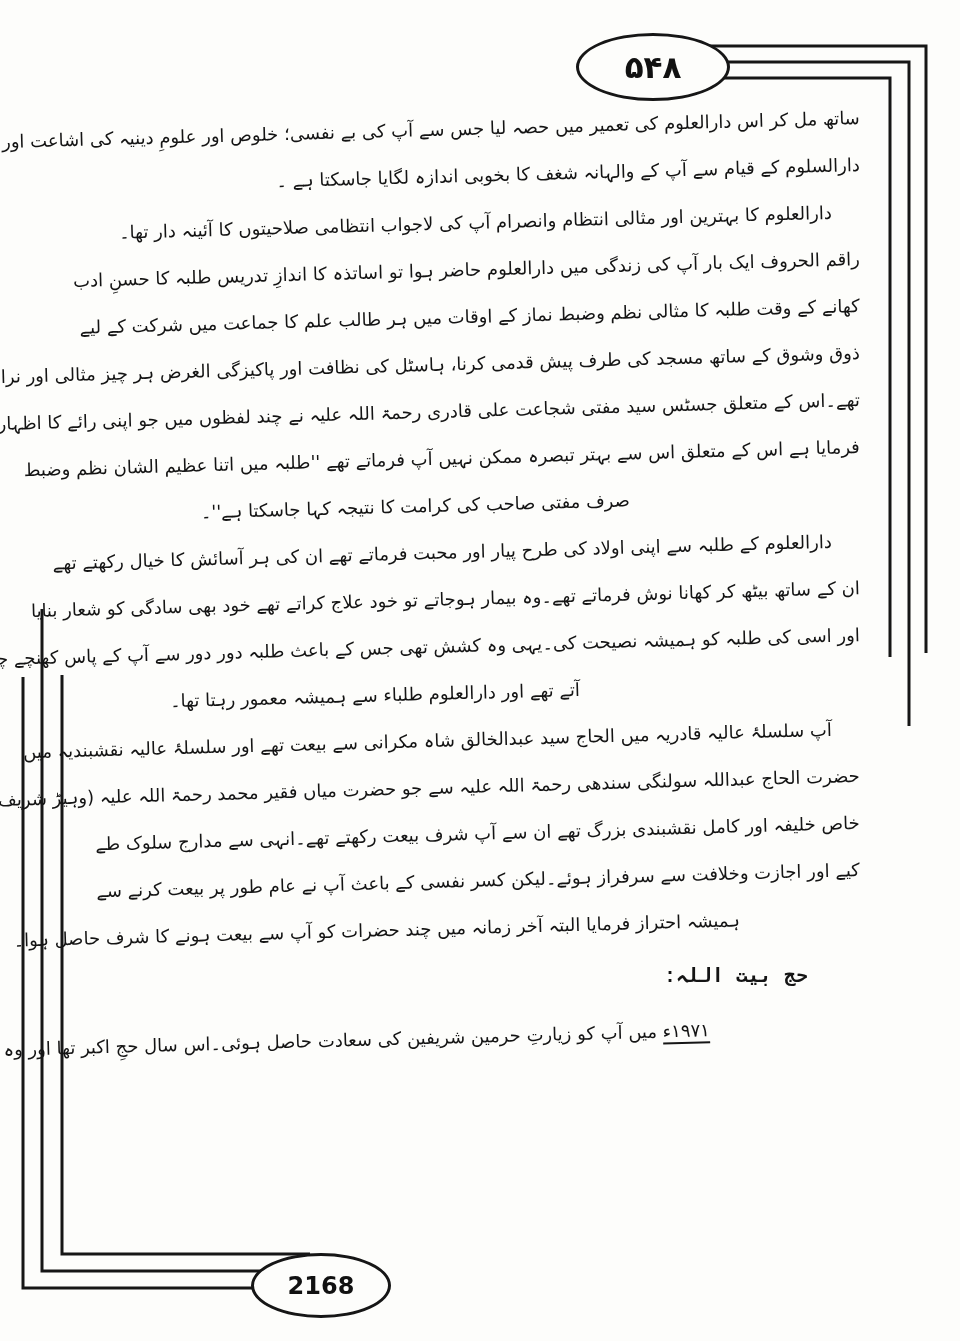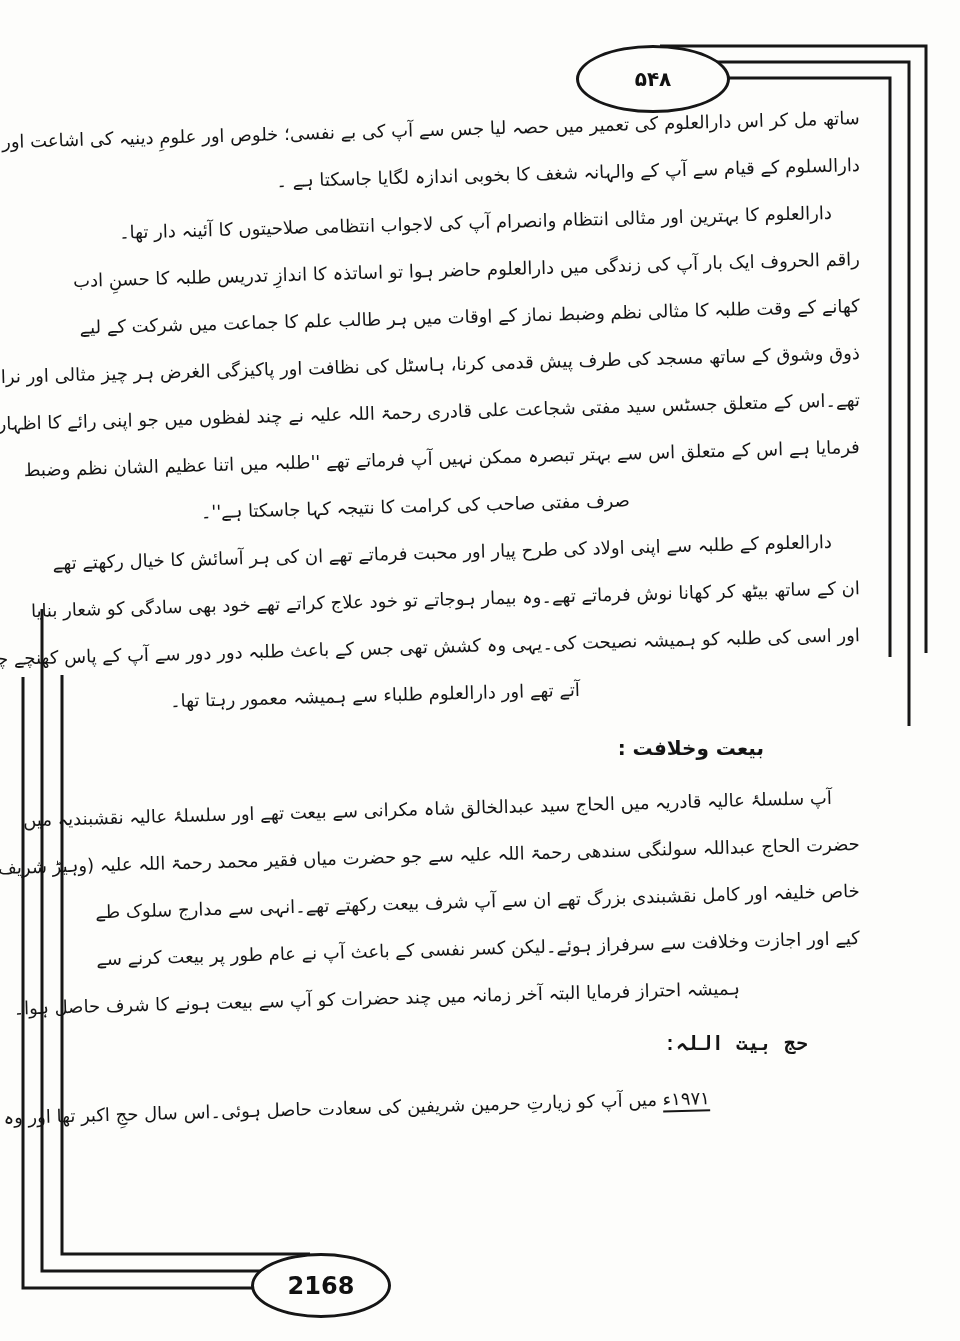--- a/index.html
+++ b/index.html
@@ -14,21 +14,21 @@
   .frame-svg{position:absolute;inset:0;pointer-events:none;}
   .oval{
     position:absolute;
     border:3px solid #161616;
     border-radius:50%;
     background:#fdfdfb;
     display:flex;align-items:center;justify-content:center;
     font-weight:700;
     color:#111;
   }
-  .oval-top{left:576px;top:45px;width:148px;height:62px;font-size:20px;}
+  .oval-top{left:576px;top:33px;width:148px;height:62px;font-size:31px;}
   .oval-bottom{left:251px;top:1253px;width:134px;height:59px;font-size:24px;}
   .textblock{
     position:absolute;
     top:98px;right:100px;left:68px;
     direction:rtl;
   }
   .tl{
     direction:rtl;
     text-align:right;
     white-space:nowrap;
@@ -96,21 +96,20 @@
     <div class="tl">ذوق وشوق کے ساتھ مسجد کی طرف پیش قدمی کرنا، ہاسٹل کی نظافت اور پاکیزگی الغرض ہر چیز مثالی اور نرالی</div>
     <div class="tl">تھے۔اس کے متعلق جسٹس سید مفتی شجاعت علی قادری رحمۃ اللہ علیہ نے چند لفظوں میں جو اپنی رائے کا اظہار</div>
     <div class="tl">فرمایا ہے اس کے متعلق اس سے بہتر تبصرہ ممکن نہیں آپ فرماتے تھے ''طلبہ میں اتنا عظیم الشان نظم وضبط</div>
     <div class="tl short-a">صرف مفتی صاحب کی کرامت کا نتیجہ کہا جاسکتا ہے''۔</div>
 
     <div class="tl indent">دارالعلوم کے طلبہ سے اپنی اولاد کی طرح پیار اور محبت فرماتے تھے ان کی ہر آسائش کا خیال رکھتے تھے</div>
     <div class="tl">ان کے ساتھ بیٹھ کر کھانا نوش فرماتے تھے۔وہ بیمار ہوجاتے تو خود علاج کراتے تھے خود بھی سادگی کو شعار بنایا</div>
     <div class="tl">اور اسی کی طلبہ کو ہمیشہ نصیحت کی۔یہی وہ کشش تھی جس کے باعث طلبہ دور دور سے آپ کے پاس کھنچے چلے</div>
     <div class="tl short-b">آتے تھے اور دارالعلوم طلباء سے ہمیشہ معمور رہتا تھا۔</div>
 
-    <div class="heading h2-pos">بیعت وخلافت :</div>
 
     <div class="tl indent">آپ سلسلۂ عالیہ قادریہ میں الحاج سید عبدالخالق شاہ مکرانی سے بیعت تھے اور سلسلۂ عالیہ نقشبندیہ میں</div>
     <div class="tl">حضرت الحاج عبداللہ سولنگی سندھی رحمۃ اللہ علیہ سے جو حضرت میاں فقیر محمد رحمۃ اللہ علیہ (وہیڑ شریف) کے</div>
     <div class="tl">خاص خلیفہ اور کامل نقشبندی بزرگ تھے ان سے آپ شرف بیعت رکھتے تھے۔انہی سے مدارج سلوک طے</div>
     <div class="tl">کیے اور اجازت وخلافت سے سرفراز ہوئے۔لیکن کسر نفسی کے باعث آپ نے عام طور پر بیعت کرنے سے</div>
     <div class="tl short-c">ہمیشہ احتراز فرمایا البتہ آخر زمانہ میں چند حضرات کو آپ سے بیعت ہونے کا شرف حاصل ہوا۔</div>
 
     <div class="heading h3-pos">حج بیت اللہ:</div>
 
     <div class="tl short-d">

